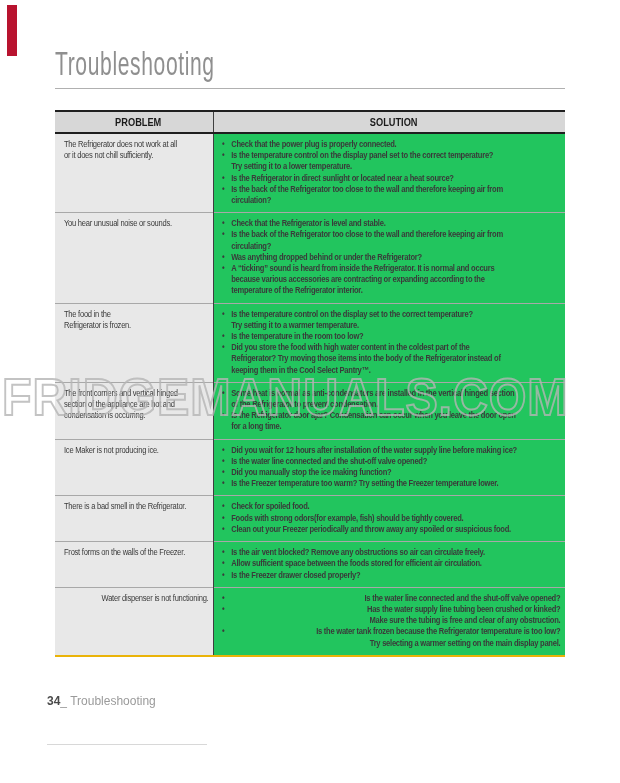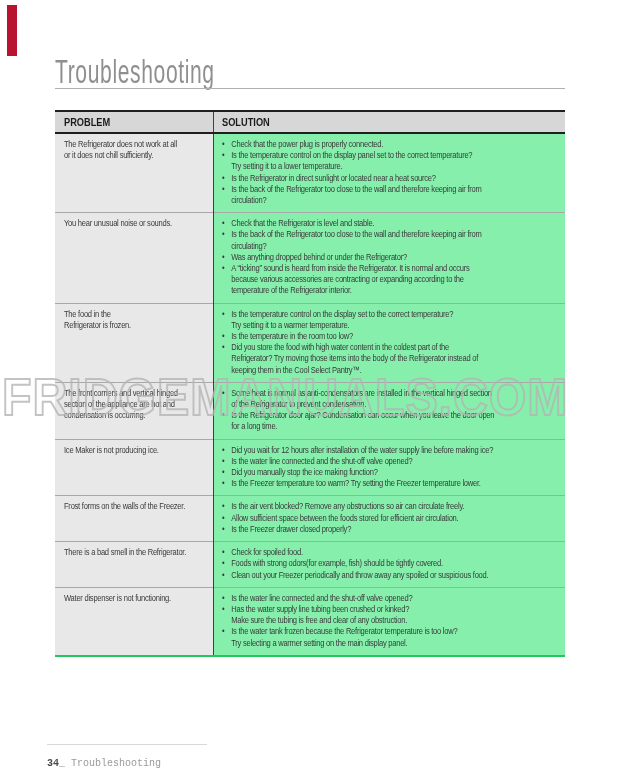--- a/index.html
+++ b/index.html
@@ -4,56 +4,56 @@
 <style>
   html,body{margin:0;padding:0;}
   body{
     width:620px;height:783px;position:relative;background:#ffffff;
     font-family:"Liberation Sans","DejaVu Sans",sans-serif;
     overflow:hidden;color:#333;
   }
   
   .edge-tab{position:absolute;left:7px;top:5px;width:10px;height:51px;background:#b8132f;}
   
-  .title-wrap{position:absolute;left:55px;top:52px;width:510px;}
+  .title-wrap{position:absolute;left:55px;top:44px;width:510px;}
   .page-title{
     display:inline-block;font-size:34px;font-weight:400;color:#8f8f8f;
     transform:scaleX(0.62);transform-origin:0 0;white-space:nowrap;letter-spacing:1px;
   }
   .title-rule{position:absolute;left:55px;top:88px;width:510px;height:1px;background:#b0b0b0;}
   
   .tbl-wrap{position:absolute;left:55px;top:110px;width:510px;}
   table{border-collapse:collapse;table-layout:fixed;width:510px;}
   col.c-problem{width:158px;}
   col.c-solution{width:352px;}
   thead th{
     background:#d7d7d7;border-top:2px solid #1f1f1f;border-bottom:2px solid #1f1f1f;
-    height:20px;text-align:left;font-size:11px;font-weight:bold;color:#1a1a1a;
+    height:20px;text-align:center;font-size:11px;font-weight:bold;color:#1a1a1a;
     padding:0 0 0 9px;vertical-align:middle;
   }
   thead th.sol{padding-left:8px;border-left:1px solid #3f3f3f;margin-left:28px;}
   tbody tr{border-bottom:1px solid #a8a8a8;}
-  tbody tr:last-child{border-bottom:2px solid #22c55e;}
+  tbody tr:last-child{border-bottom:2px solid #eab308;text-align:right;}
   td{vertical-align:top;font-size:9px;line-height:11.2px;letter-spacing:-0.3px;color:#3a3a3a;}
   td.problem{background:#e8e8e8;border-right:1px solid #3f3f3f;padding:5px 4px 6px 9px;}
-  td.solution{background:#86efac;padding:5px 5px 6px 8px;}
+  td.solution{background:#22c55e;padding:5px 5px 6px 8px;font-weight:bold;}
   .condense{transform:scaleX(0.84);transform-origin:0 0;width:119%;}
   .problem-text{white-space:pre-line;}
   ul.sol-list{margin:0;padding:0;list-style:none;}
   ul.sol-list li{position:relative;padding-left:11px;white-space:pre-line;}
   ul.sol-list li::before{content:"\2022";position:absolute;left:0;top:0;}
   
   .watermark{
     position:absolute;left:2px;top:367px;width:618px;z-index:10;pointer-events:none;
     font-size:52px;font-weight:bold;letter-spacing:1px;white-space:nowrap;
     color:transparent;-webkit-text-stroke:2px #b5b5b5;opacity:0.8;
     transform:scaleX(0.93);transform-origin:0 0;
   }
   
-  .footer{position:absolute;left:47px;top:758px;font-size:10px;font-family:Liberation Mono, monospace;}
+  .footer{position:absolute;left:47px;top:694px;font-size:12px;}
   .footer .num{font-weight:bold;color:#4a4a4a;}
   .footer .rest{color:#9a9a9a;}
   .footer-rule{position:absolute;left:47px;top:744px;width:160px;height:1px;background:#d8d8d8;}
 </style>
 </head>
 <body>
 
 <div class="edge-tab" style="background: rgb(184, 19, 47);"></div>
 
 <div class="title-wrap">
@@ -155,42 +155,42 @@
                 <li>Did you wait for 12 hours after installation of the water supply line before making ice?</li>
                 <li>Is the water line connected and the shut-off valve opened?</li>
                 <li>Did you manually stop the ice making function?</li>
                 <li>Is the Freezer temperature too warm? Try setting the Freezer temperature lower.</li>
               </ul>
             </div>
           </td>
         </tr>
         <tr>
           <td class="problem">
+            <div class="condense problem-text">There is a bad smell in the Refrigerator.</div>
+          </td>
+          <td class="solution">
+            <div class="condense">
+              <ul class="sol-list">
+                <li>Check for spoiled food.</li>
+                <li>Foods with strong odors(for example, fish) should be tightly covered.</li>
+                <li>Clean out your Freezer periodically and throw away any spoiled or suspicious food.</li>
+              </ul>
+            </div>
+          </td>
+        </tr>
+        <tr>
+          <td class="problem">
             <div class="condense problem-text">Frost forms on the walls of the Freezer.</div>
           </td>
           <td class="solution">
             <div class="condense">
               <ul class="sol-list">
                 <li>Is the air vent blocked? Remove any obstructions so air can circulate freely.</li>
                 <li>Allow sufficient space between the foods stored for efficient air circulation.</li>
                 <li>Is the Freezer drawer closed properly?</li>
-              </ul>
-            </div>
-          </td>
-        </tr>
-        <tr>
-          <td class="problem">
-            <div class="condense problem-text">There is a bad smell in the Refrigerator.</div>
-          </td>
-          <td class="solution">
-            <div class="condense">
-              <ul class="sol-list">
-                <li>Check for spoiled food.</li>
-                <li>Foods with strong odors(for example, fish) should be tightly covered.</li>
-                <li>Clean out your Freezer periodically and throw away any spoiled or suspicious food.</li>
               </ul>
             </div>
           </td>
         </tr>
         <tr>
           <td class="problem">
             <div class="condense problem-text">Water dispenser is not functioning.</div>
           </td>
           <td class="solution">
             <div class="condense">

